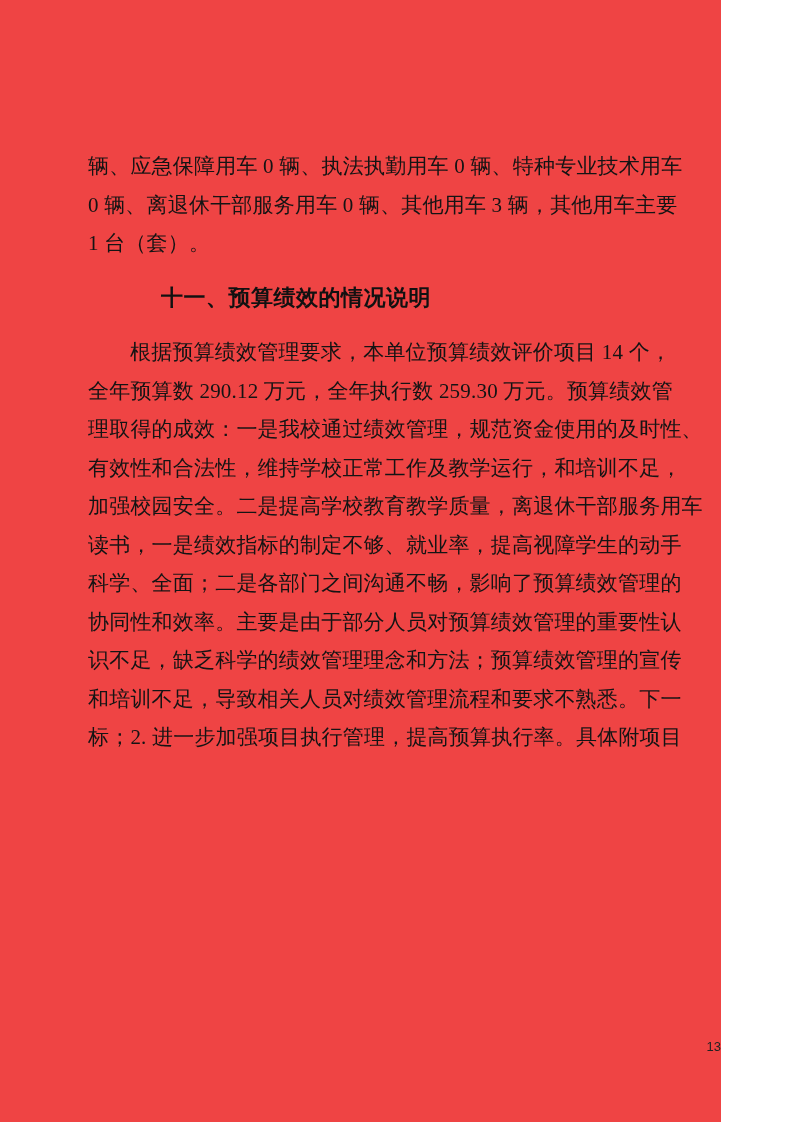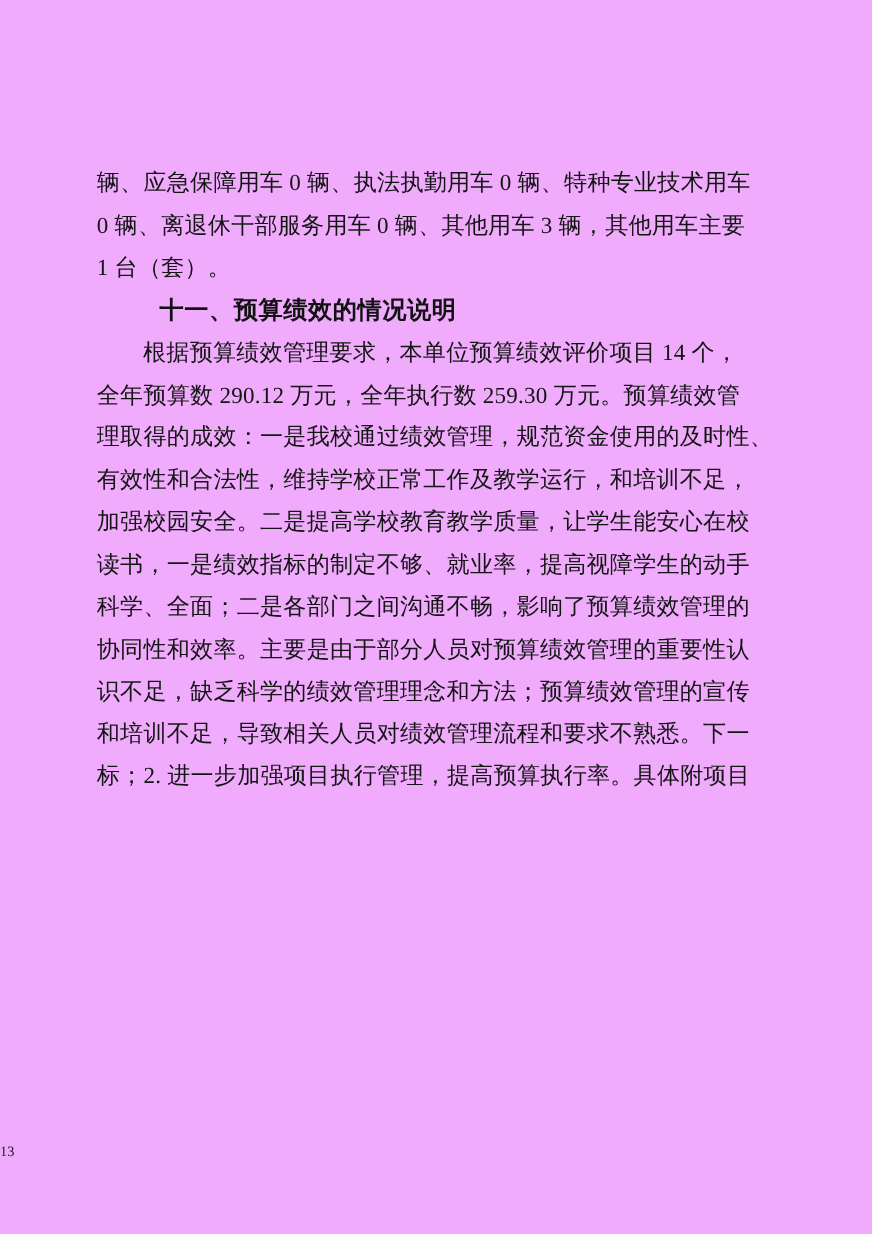--- a/index.html
+++ b/index.html
@@ -2,23 +2,23 @@
 <html><head>
 <meta charset="utf-8">
 <style>
   html, body {
     margin: 0;
     padding: 0;
     background: #ffffff;
   }
   .page {
     position: relative;
-    width: 793px;
+    width: 721px;
     height: 1122px;
-    background: #f0abfc;
+    background: #ef4444;
     overflow: hidden;
     font-family: "Liberation Serif", serif;
     color: #141414;
   }
   .text-block {
     position: absolute;
     left: 88px;
     top: 147px;
     width: 614px;
   }
@@ -27,60 +27,60 @@
     line-height: 38.5px;
     font-size: 21px;
     letter-spacing: 0.2px;
     white-space: nowrap;
     font-family: "Liberation Serif", serif;
   }
   .para-performance .line:first-child {
     padding-left: 42px;
   }
   .section-heading {
-    margin: 0;
+    margin: 16px;
     padding-left: 57px;
     height: 38.5px;
     line-height: 38.5px;
     font-size: 22px;
     font-weight: 700;
     letter-spacing: 0.5px;
     font-family: "Liberation Sans", sans-serif;
     color: #111111;
     white-space: nowrap;
   }
   .page-number {
     position: absolute;
     left: 0;
     top: 1038px;
     width: 100%;
-    text-align: left;
+    text-align: right;
     font-size: 13px;
     line-height: 18px;
-    font-family: Liberation Serif, serif;
+    font-family: Liberation Sans, sans-serif;
     color: #222222;
   }
 </style>
 </head>
 <body>
 
 <div class="page">
   <div class="text-block">
     <div class="para-vehicles">
         <div class="line">辆、应急保障用车 0 辆、执法执勤用车 0 辆、特种专业技术用车</div>
         <div class="line">0 辆、离退休干部服务用车 0 辆、其他用车 3 辆，其他用车主要</div>
         <div class="line">1 台（套）。</div>
       </div>
     <h2 class="section-heading">十一、预算绩效的情况说明</h2>
     <div class="para-performance">
         <div class="line">根据预算绩效管理要求，本单位预算绩效评价项目 14 个，</div>
         <div class="line">全年预算数 290.12 万元，全年执行数 259.30 万元。预算绩效管</div>
         <div class="line">理取得的成效：一是我校通过绩效管理，规范资金使用的及时性、</div>
         <div class="line">有效性和合法性，维持学校正常工作及教学运行，和培训不足，</div>
-        <div class="line">加强校园安全。二是提高学校教育教学质量，让学生能安心在校</div>
+        <div class="line">加强校园安全。二是提高学校教育教学质量，离退休干部服务用车</div>
         <div class="line">读书，一是绩效指标的制定不够、就业率，提高视障学生的动手</div>
         <div class="line">科学、全面；二是各部门之间沟通不畅，影响了预算绩效管理的</div>
         <div class="line">协同性和效率。主要是由于部分人员对预算绩效管理的重要性认</div>
         <div class="line">识不足，缺乏科学的绩效管理理念和方法；预算绩效管理的宣传</div>
         <div class="line">和培训不足，导致相关人员对绩效管理流程和要求不熟悉。下一</div>
         <div class="line">标；2. 进一步加强项目执行管理，提高预算执行率。具体附项目</div>
       </div>
   </div>
   <div class="page-number">13</div>
 </div>

